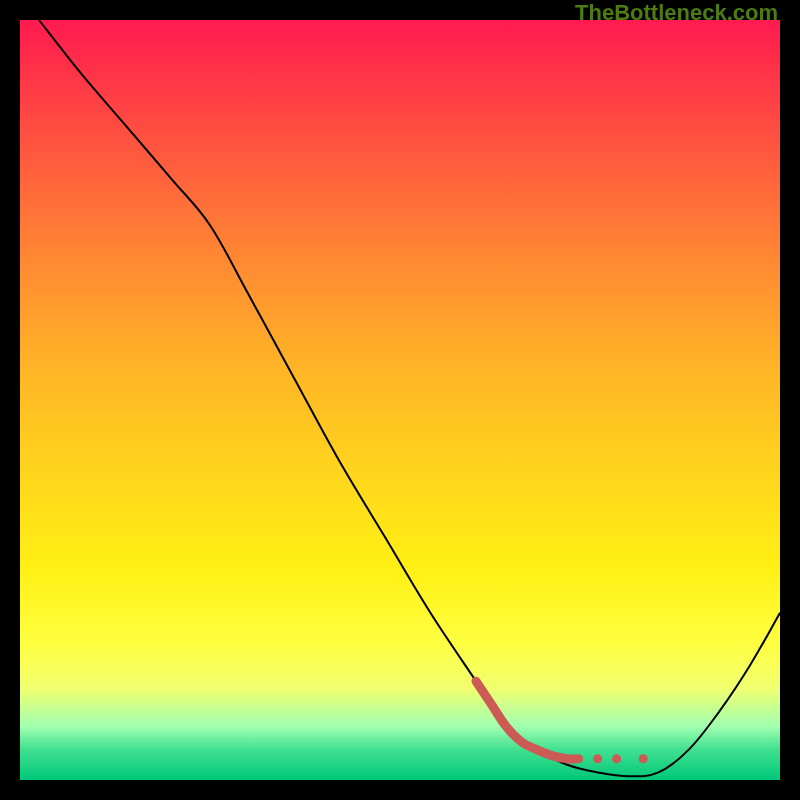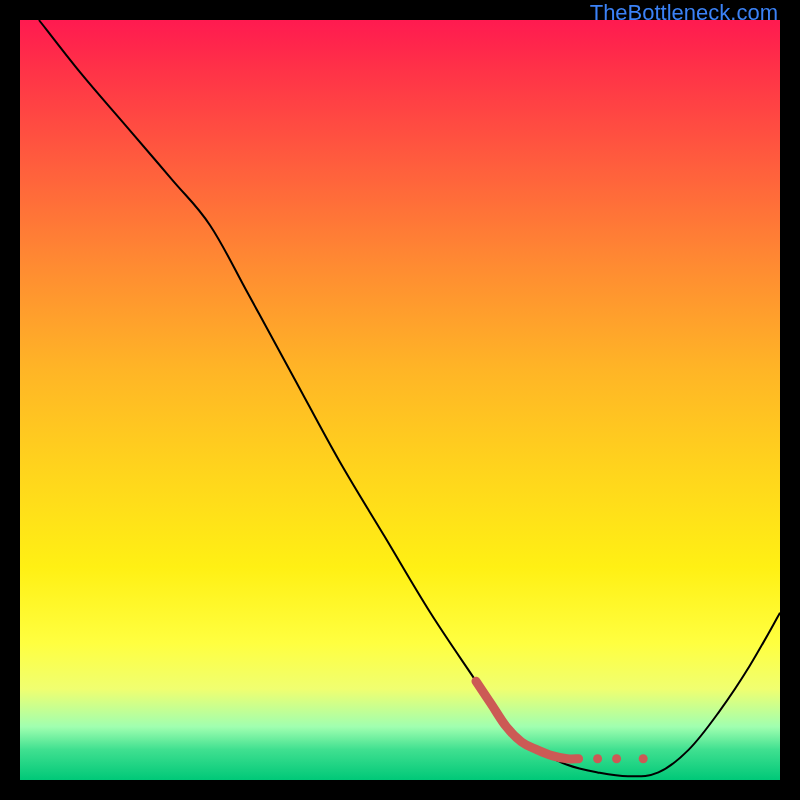--- a/index.html
+++ b/index.html
@@ -54,22 +54,22 @@
   .border-top { left: 0; top: 0; width: 800px; height: 20px; }
   .border-bottom { left: 0; top: 780px; width: 800px; height: 20px; }
   .border-left { left: 0; top: 0; width: 20px; height: 800px; }
   .border-right { left: 780px; top: 0; width: 20px; height: 800px; }
   .watermark {
     position: absolute;
     top: 0px;
     right: 22px;
     font-family: Arial, Helvetica, sans-serif;
     font-size: 22px;
-    font-weight: normal;
-    color: #3b82f6;
+    font-weight: bold;
+    color: #4d7c0f;
     letter-spacing: 0px;
     z-index: 5;
     background: transparent;
   }
   svg.lines {
     position: absolute;
     left: 0;
     top: 0;
     width: 760px;
     height: 760px;

